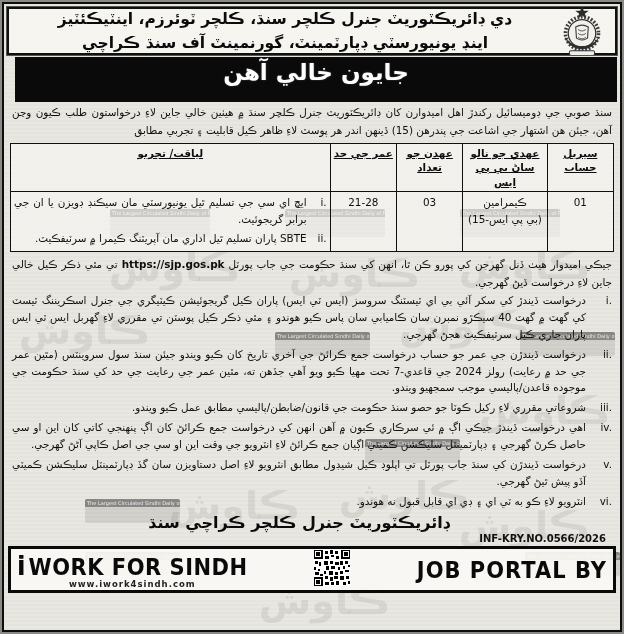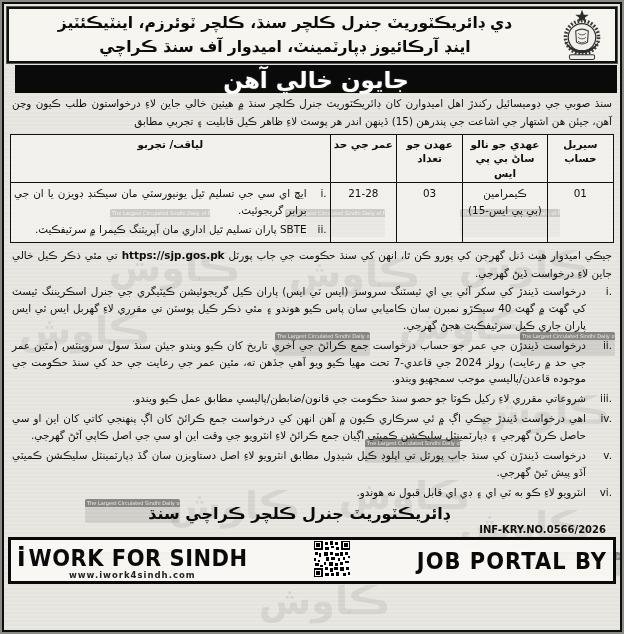--- a/index.html
+++ b/index.html
@@ -31,39 +31,39 @@
     display:block;font-size:5px;color:rgba(255,255,255,.85);
     background:rgba(0,0,0,.35);padding:1px 2px;white-space:nowrap;direction:ltr;
   }
   
   .content{position:relative;z-index:1;}
   .masthead{
     box-sizing:border-box;margin:3px 3px 0 3px;
     border:2px solid #101010;outline:1px solid #55554f;
     background:rgba(248,247,242,.85);
     display:flex;flex-direction:row;align-items:center;
-    padding:3px 6px;height:56px;
+    padding:3px 6px;height:48px;
   }
   .emblem{flex:0 0 54px;display:flex;justify-content:center;align-items:center;}
   .masthead-text{flex:1;text-align:center;font-weight:bold;font-size:15.5px;line-height:1.55;color:#0b0b0b;}
   .banner{
     margin:2px 3px 0 11px;background:#0a0a0a;color:#fdfdfd;
-    text-align:center;font-weight:bold;font-size:23px;line-height:30px;height:28px;
+    text-align:center;font-weight:bold;font-size:23px;line-height:30px;height:45px;
     text-shadow:0 0 2px rgba(255,255,255,.25);
   }
   .bodywrap{margin:2px 6px 0 6px;color:#0e0e0e;}
   .intro{
     font-size:10.4px;line-height:1.72;text-align:justify;margin:1px 2px 3px 2px;
   }
   table.vac{
     width:100%;border-collapse:collapse;background:rgba(250,249,245,.6);
     font-size:10.4px;
   }
   table.vac th,table.vac td{border:1.4px solid #101010;padding:2px 3px;}
-  table.vac th{font-weight:bold;text-align:center;line-height:1.4;vertical-align:top;}
+  table.vac th{font-weight:bold;text-align:center;line-height:1.4;vertical-align:top;text-decoration:underline;}
   table.vac td{vertical-align:top;text-align:center;line-height:1.55;}
   td.quals{text-align:right;padding:4px 6px;}
   .qitem{display:flex;direction:rtl;gap:6px;margin-bottom:3px;}
   .qmark{flex:0 0 14px;direction:ltr;text-align:right;}
   .qtext{flex:1;text-align:justify;}
   .apply-note{
     font-size:10.4px;line-height:1.7;text-align:justify;margin:4px 2px 1px 2px;
   }
   .url{direction:ltr;unicode-bidi:isolate;font-weight:bold;}
   .conds{margin:1px 2px 0 2px;}
@@ -145,21 +145,21 @@
           <circle cx="30" cy="36" r="21" fill="none" stroke="#3a3a3a" stroke-width="4.5" stroke-dasharray="2.3,2.1"></circle>
           <circle cx="30" cy="36" r="17.5" fill="#f1f0ea" stroke="#2e2e2e" stroke-width="1.6"></circle>
           <path d="M22,28 q8,-5 16,0 l-1,14 q-7,5 -14,0 z" fill="none" stroke="#3c3c3c" stroke-width="1.4"></path>
           <path d="M25,31 q5,4 10,0 M25,36 q5,4 10,0 M25,41 q5,4 10,0" fill="none" stroke="#4a4a4a" stroke-width="1.1"></path>
           <path d="M8,40 a23,23 0 0 0 44,0 a26,26 0 0 1 -44,0 z" fill="#2f2f2f"></path>
           <rect x="14" y="58" width="32" height="6" rx="2" fill="#efeee8" stroke="#2e2e2e" stroke-width="1.3"></rect>
         </svg>
       </div>
       <div class="masthead-text">
         <div>دي ڊائريڪٽوريٽ جنرل ڪلچر سنڌ، ڪلچر ٽوئرزم، اينٽيڪئٽيز</div>
-        <div>اينڊ آرڪائيوز ڊپارٽمينٽ، اميدوار آف سنڌ ڪراچي</div>
+        <div>اينڊ يونيورسٽي ڊپارٽمينٽ، گورنمينٽ آف سنڌ ڪراچي</div>
       </div>
     </div>
 
     <div class="banner">جايون خالي آهن</div>
 
     <div class="bodywrap">
 
       <p class="intro">سنڌ صوبي جي ڊوميسائيل رکندڙ اهل اميدوارن کان ڊائريڪٽوريٽ جنرل ڪلچر سنڌ ۾ هيٺين خالي جاين لاءِ درخواستون طلب ڪيون وڃن آهن، جيئن هن اشتهار جي اشاعت جي پندرهن (15) ڏينهن اندر هر پوسٽ لاءِ ظاهر ڪيل قابليت ۽ تجربي مطابق</p>
 
       <table class="vac">

